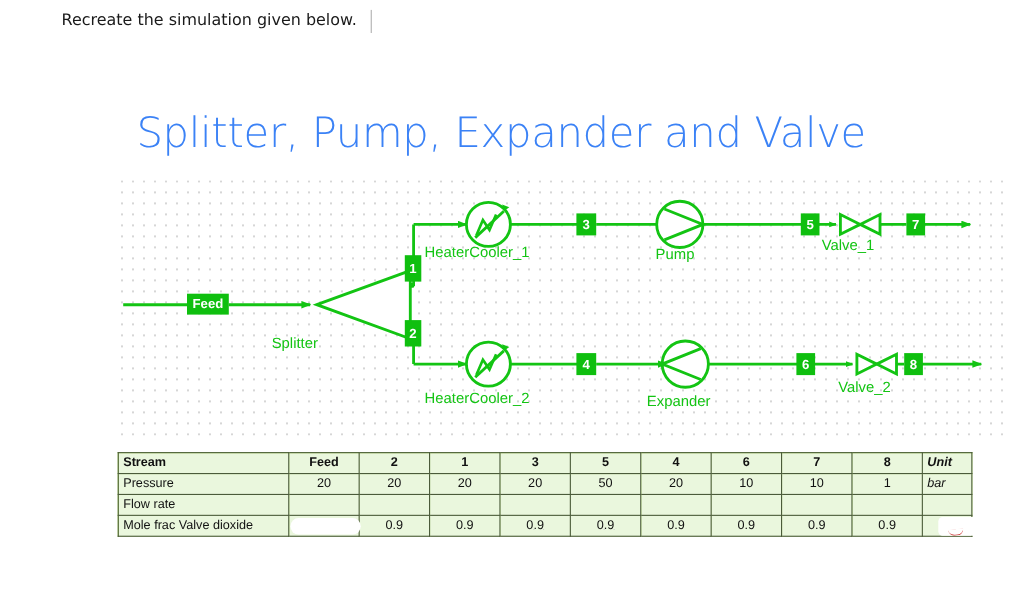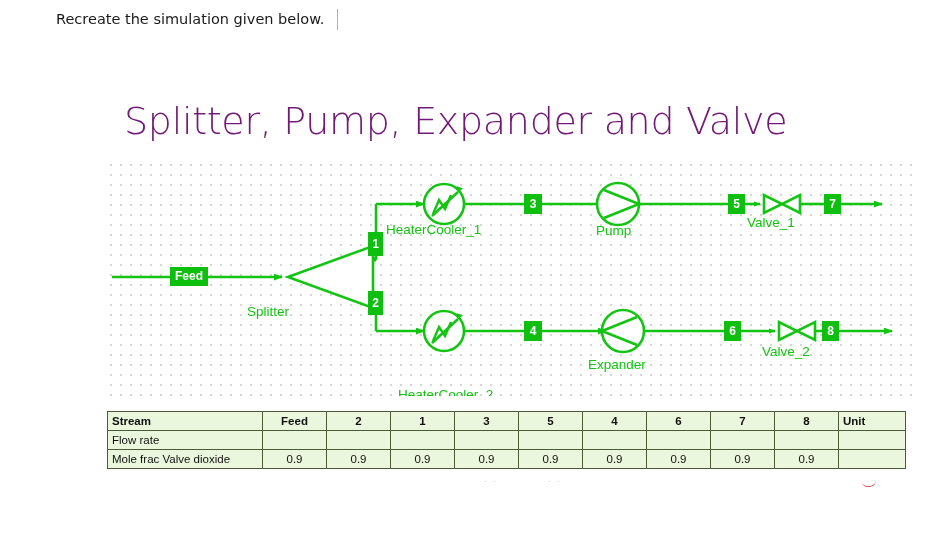--- a/index.html
+++ b/index.html
@@ -22,21 +22,21 @@
     white-space:nowrap;
   }
   #text-caret{
     position:absolute;left:337px;top:9px;width:1px;height:21px;
     background:#b0b0b0;
   }
 
   
   #slide-title{
     position:absolute;left:124px;top:99px;
-    font-size:38px;color:#701a75;font-weight:300;
+    font-size:38px;color:#3b82f6;font-weight:300;
     font-family:"DejaVu Sans", sans-serif;
     letter-spacing:-0.3px;
     white-space:nowrap;
   }
 
   
   #flowsheet{
     position:absolute;left:110px;top:164px;width:805px;height:232px;
     background-color:#ffffff;
     background-image:radial-gradient(circle at 1px 1px, #d6d6d6 0.9px, transparent 1px);
@@ -79,21 +79,21 @@
     background:#eaf7dd;
     height:19px;
     padding:0 4px;
     box-sizing:border-box;
     font-weight:normal;
     white-space:nowrap;
   }
   #results-table thead th{font-weight:bold;}
   .col-label{width:155px;text-align:left;}
   .col-val{width:64px;text-align:center;}
-  .col-unit{width:67px;text-align:left;}
+  .col-unit{width:45px;text-align:left;font-style:italic;}
   .r-label{text-align:left;}
   
   .eraser{
     position:absolute;background:#ffffff;border-radius:9px;
   }
   #red-mark{
     position:absolute;left:862px;top:481px;width:14px;height:5px;
     border-bottom:1.6px solid #d24a4a;
     border-radius:0 0 8px 8px;
     transform:rotate(-6deg);
@@ -245,21 +245,21 @@
   <div class="stream-tag" style="left:614px;top:157px;width:17px;height:20px;padding-top:4px;">6</div>
 
   <div class="stream-tag" style="left:714px;top:30px;width:17px;height:20px;padding-top:4px;">7</div>
 
   <div class="stream-tag" style="left:712px;top:157px;width:17px;height:20px;padding-top:4px;">8</div>
 
   <div class="blk-label" style="left:137px;top:140px;">Splitter</div>
 
   <div class="blk-label" style="left:276px;top:58px;">HeaterCooler_1</div>
 
-  <div class="blk-label" style="left:288px;top:190px;margin-top:33px;">HeaterCooler_2</div>
+  <div class="blk-label" style="left:276px;top:190px;">HeaterCooler_2</div>
 
   <div class="blk-label" style="left:486px;top:59px;text-align:right;">Pump</div>
 
   <div class="blk-label" style="left:478px;top:193px;text-align:center;">Expander</div>
 
   <div class="blk-label" style="left:637px;top:51px;">Valve_1</div>
 
   <div class="blk-label" style="left:652px;top:180px;">Valve_2</div>
 
 </div>
@@ -275,20 +275,33 @@
       <th class="col-val">5</th>
       <th class="col-val">4</th>
       <th class="col-val">6</th>
       <th class="col-val">7</th>
       <th class="col-val">8</th>
       <th class="col-unit">Unit</th>
     </tr>
   </thead>
   <tbody>
     <tr>
+      <td class="r-label">Pressure</td>
+      <td class="col-val">20</td>
+      <td class="col-val">20</td>
+      <td class="col-val">20</td>
+      <td class="col-val">20</td>
+      <td class="col-val">50</td>
+      <td class="col-val">20</td>
+      <td class="col-val">10</td>
+      <td class="col-val">10</td>
+      <td class="col-val">1</td>
+      <td class="col-unit">bar</td>
+    </tr>
+    <tr>
       <td class="r-label">Flow rate</td>
       <td class="col-val"></td>
       <td class="col-val"></td>
       <td class="col-val"></td>
       <td class="col-val"></td>
       <td class="col-val"></td>
       <td class="col-val"></td>
       <td class="col-val"></td>
       <td class="col-val"></td>
       <td class="col-val"></td>

